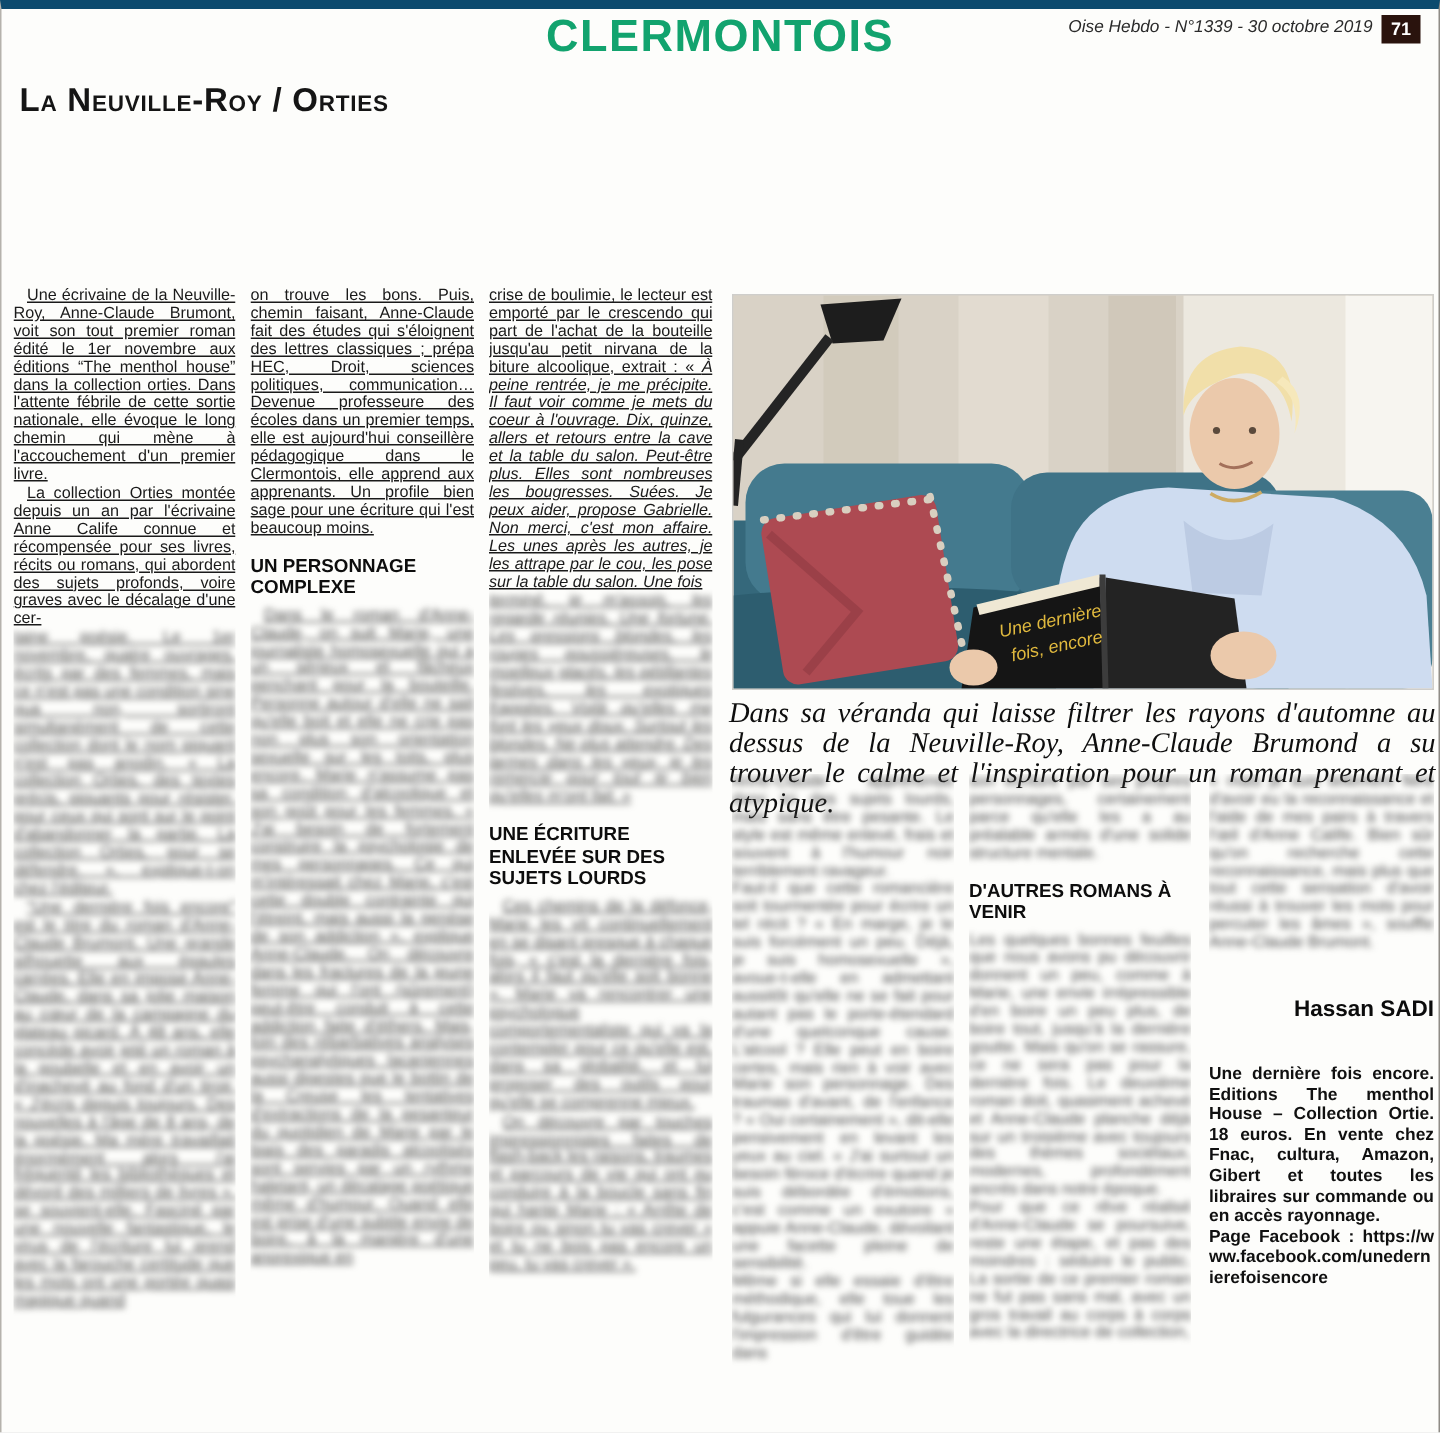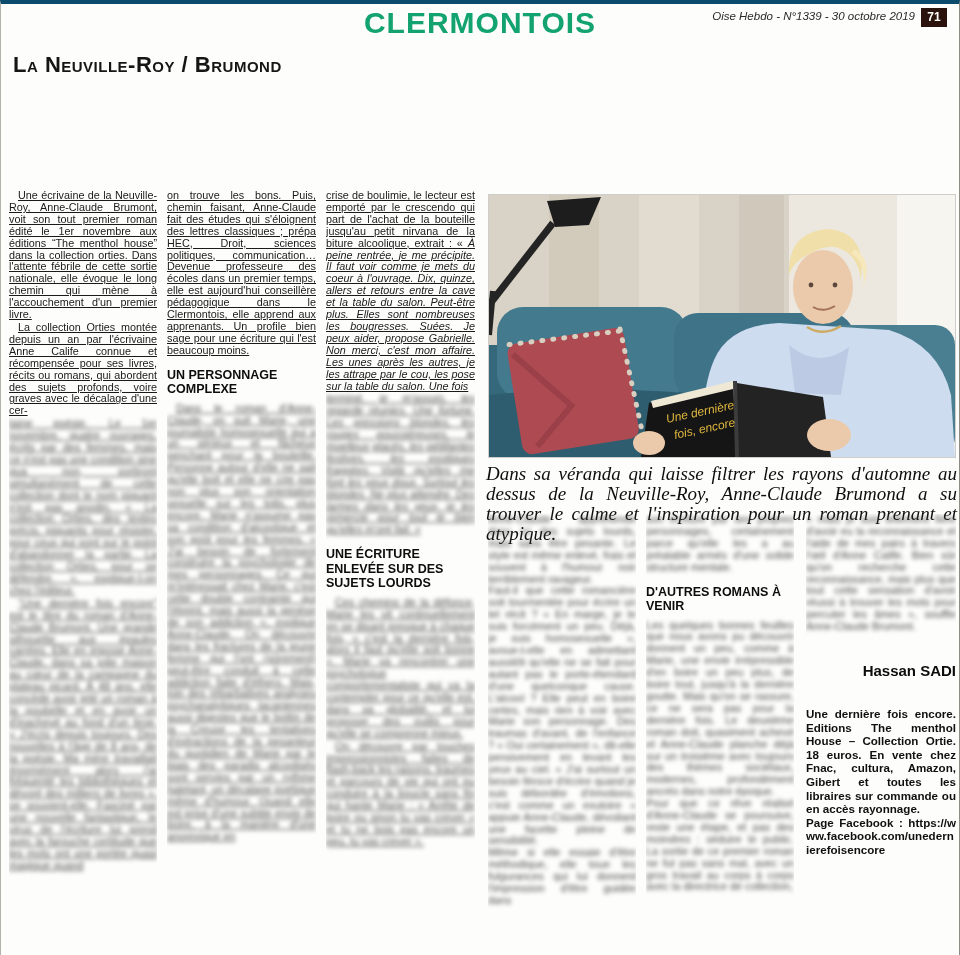--- a/index.html
+++ b/index.html
@@ -1,20 +1,20 @@
 <!DOCTYPE html>
 <html><head>
 <meta charset="utf-8">
 <style>
   * { margin:0; padding:0; box-sizing:border-box; }
   html,body { background:#e8e8e8; }
   .page {
     position:relative; width:960px; height:955px; margin:0 auto;
     background:#fdfdfb; overflow:hidden;
-    border-top:4px solid #0c4a6e; border-left:1px solid #b5b2ac; border-right:1px solid #8f8c86;
+    border-top:6px solid #0c4a6e; border-left:1px solid #b5b2ac; border-right:1px solid #8f8c86;
     font-family:"Liberation Sans", sans-serif; color:#111;
   }
   .paper-title {
     position:absolute; top:2px; left:0; right:0; text-align:center;
     font-size:30px; font-weight:bold; letter-spacing:1px; color:#12a36e;
   }
   .issue-info {
     position:absolute; top:6px; right:44px; font-size:11.5px; color:#2a2a2a;font-style:italic;
   }
   .page-num {
@@ -67,21 +67,21 @@
 </style>
 </head>
 <body>
 
 <div class="page">
 
   <div class="paper-title">CLERMONTOIS</div>
   <div class="issue-info">Oise Hebdo - N°1339 - 30 octobre 2019</div>
   <div class="page-num">71</div>
 
-  <div class="kicker">La Neuville-Roy / Brumond</div>
+  <div class="kicker">La Neuville-Roy / Orties</div>
 
   <div class="col" style="left:8px;">
     <p class="indent">Une écrivaine de la Neuville-Roy, Anne-Claude Brumont, voit son tout premier roman édité le 1er novembre aux éditions “The menthol house” dans la collection orties. Dans l'attente fébrile de cette sortie nationale, elle évoque le long chemin qui mène à l'accouchement d'un premier livre.</p>
     <p class="indent">La collection Orties montée depuis un an par l'écrivaine Anne Calife connue et récompensée pour ses livres, récits ou romans, qui abordent des sujets profonds, voire graves avec le décalage d'une cer-</p>
     <p class="blur">taine poésie. Le 1er novembre, quatre ouvrages, écrits par des femmes, mais ce n'est pas une condition sine qua non, sortiront simultanément de cette collection dont le nom piquant n'est pas anodin. « La collection Orties, des textes précis, piquants pour résister, pour ceux qui sont sur le point d'abandonner la partie. La collection Orties, pour se défendre. », explique-t-on chez l'éditeur.</p>
     <p class="blur indent">“Une dernière fois encore” est le titre du roman d'Anne-Claude Brumont. Une grande silhouette aux épaules carrées. Elle en impose Anne-Claude, dans sa jolie maison au cœur de la campagne du plateau picard. À 48 ans, elle concède avoir jeté un roman à la poubelle et en avoir un d'inachevé au fond d'un tiroir. « J'écris depuis toujours. Des nouvelles à l'âge de 8 ans, de la poésie. Ma mère travaillait énormément alors j'ai fréquenté les bibliothèques et dévoré des milliers de livres », se souvient-elle. Fasciné par une nouvelle fantastique, le virus de l'écriture lui prend avec la farouche certitude que les mots ont une portée quasi magique quand</p>
   </div>
 
   <div class="col" style="left:166px; width:149px;">
     <p>on trouve les bons. Puis, chemin faisant, Anne-Claude fait des études qui s'éloignent des lettres classiques ; prépa HEC, Droit, sciences politiques, communication… Devenue professeure des écoles dans un premier temps, elle est aujourd'hui conseillère pédagogique dans le Clermontois, elle apprend aux apprenants. Un profile bien sage pour une écriture qui l'est beaucoup moins.</p>

